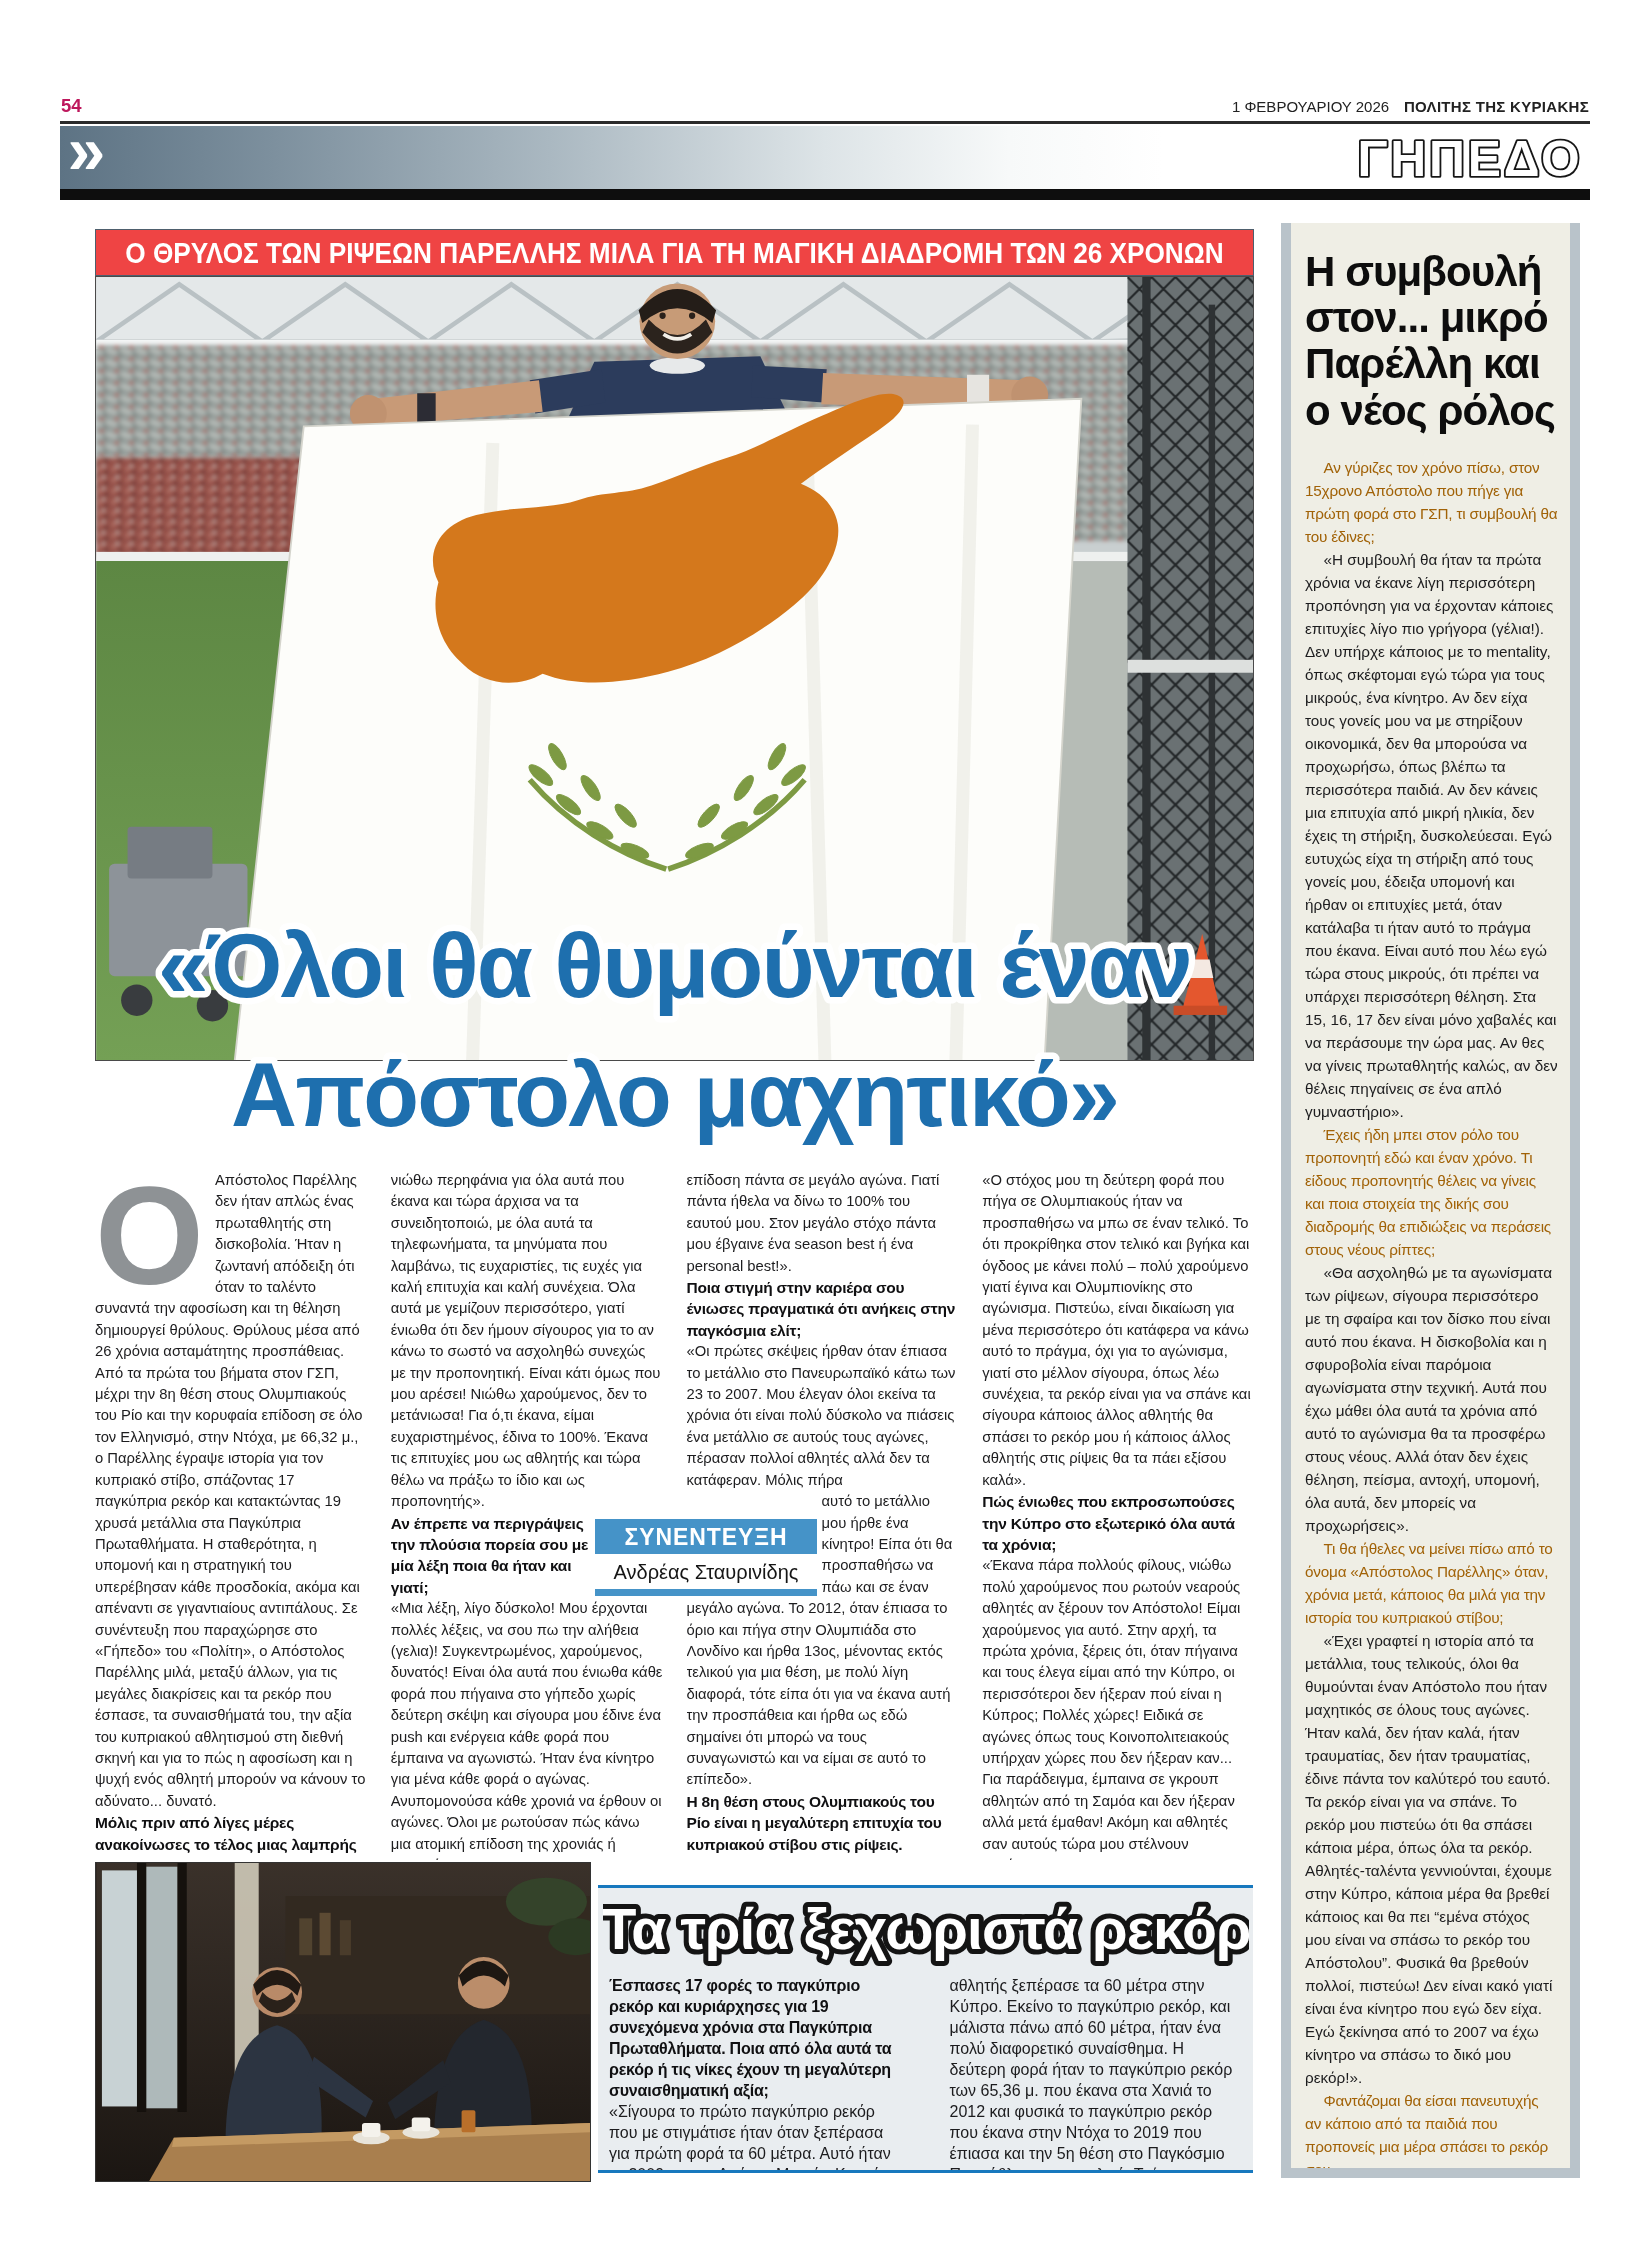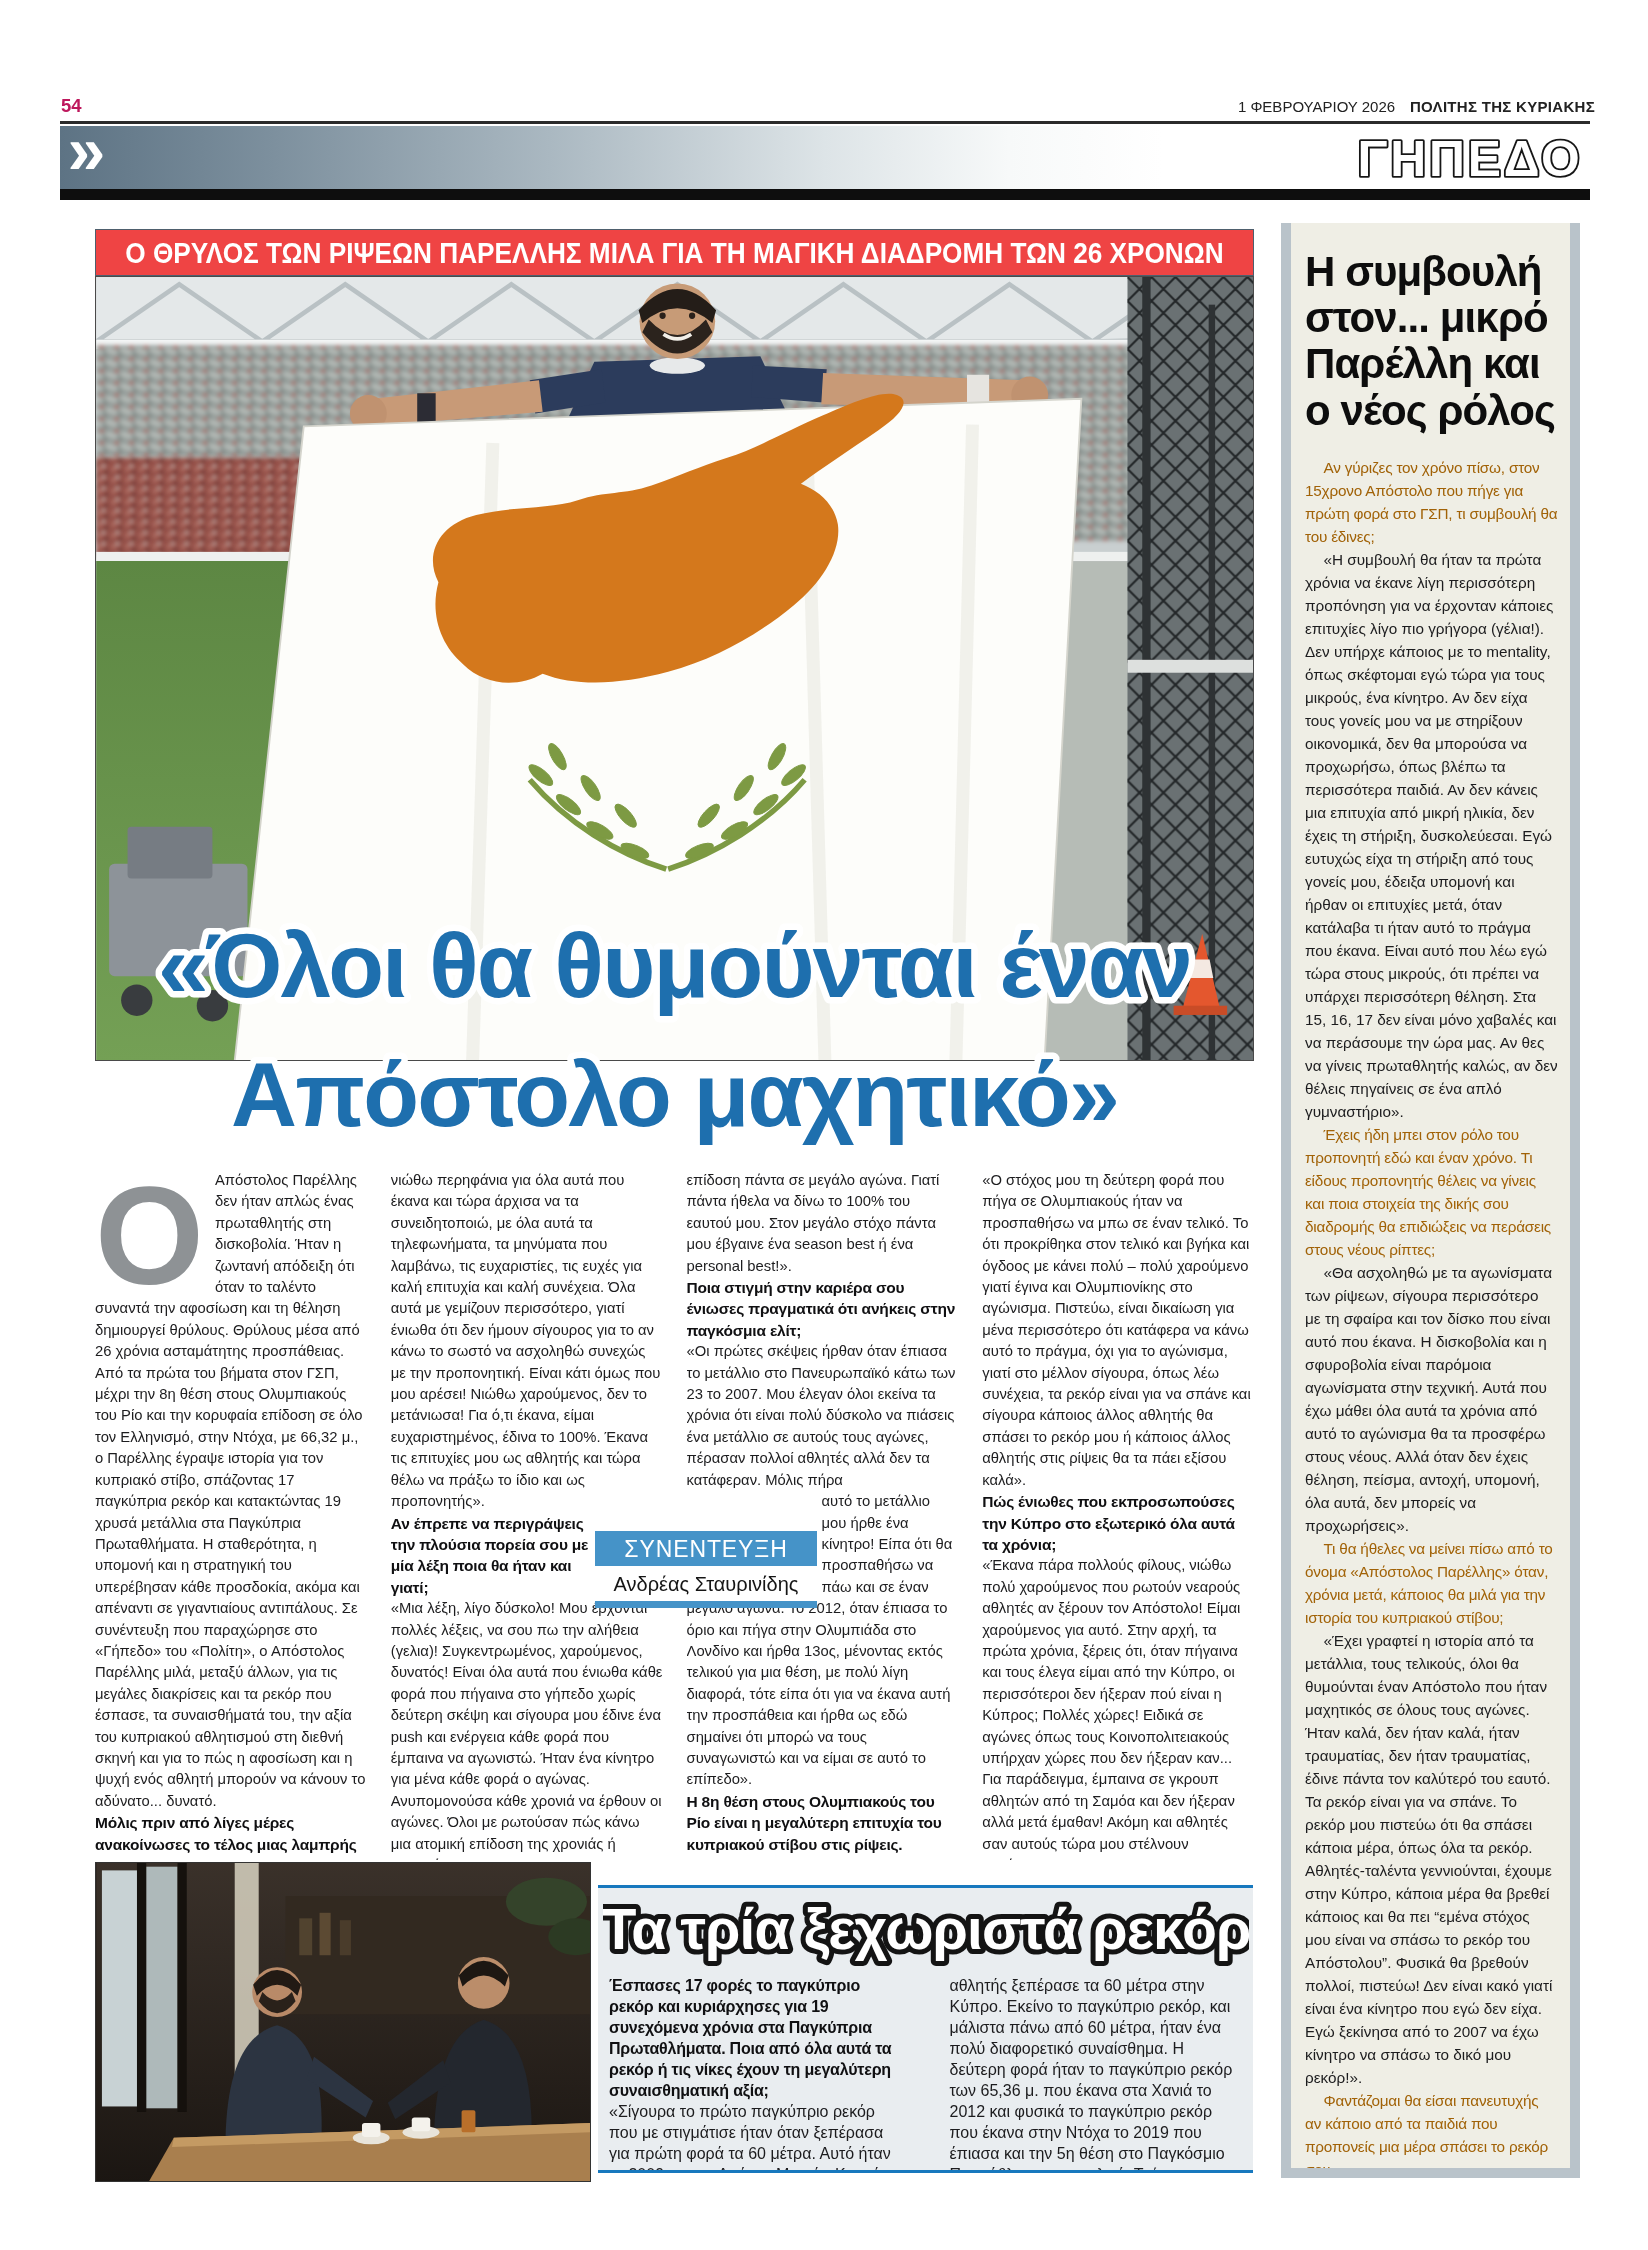--- a/index.html
+++ b/index.html
@@ -4,21 +4,21 @@
 <style>
   * { margin:0; padding:0; box-sizing:border-box; }
   html,body { background:#9aa0a6; }
   .page {
     position:relative; width:1648px; height:2250px; margin:0 auto;
     background:#ffffff; overflow:hidden;
     font-family:"Liberation Sans", sans-serif; color:#1c1c1e;
   }
   
   .page-number { position:absolute; left:61px; top:95px; font-size:18.5px; font-weight:bold; color:#be185d; }
-  .header-right { position:absolute; right:53px; top:98px; font-size:15px; color:#222; }
+  .header-right { position:absolute; right:59px; top:98px; font-size:15px; color:#222; }
   .header-right .paper { font-weight:bold; margin-left:14.8px; letter-spacing:0.3px; }
   .top-rule { position:absolute; left:60px; top:121px; width:1530px; height:2.8px; background:#2b2b2b; }
   .section-bar {
     position:absolute; left:60px; top:126px; width:1530px; height:64px;
     background:linear-gradient(90deg,#5d7384 0%,#7d909e 14%,#aab8c1 32%,#dde4e7 50%,#f7f9f9 62%,#ffffff 72%);
   }
   .section-bar .chevron { position:absolute; left:7.4px; top:-14.8px; font-size:68px; font-weight:bold; color:#fff; }
   .section-logo { position:absolute; right:1.8px; top:1.8px; }
   .black-strip { position:absolute; left:60px; top:189px; width:1530px; height:11px; background:#0e0e0e; }
   
@@ -36,21 +36,21 @@
   p.body { font-size:14.8px; line-height:21.4px; color:#1d1d1f; }
   p.q { font-size:15.5px; line-height:21.4px; font-weight:bold; color:#101012; letter-spacing:-0.2px; }
   .dropcap {
     float:left; font-size:140px; line-height:.78; font-weight:bold; color:#8e9295;
     margin:7.4px 11px 0 0; padding-top:3.7px;
   }
   .q-narrow { width:199px; }
   .wrap-spacer { float:left; width:135px; height:103px; }
   
   .badge { position:absolute; left:595px; top:1519px; width:222px; }
-  .badge-box { background:#4593c8; color:#fff; font-weight:normal; font-size:23px; letter-spacing:0.9px; text-align:center; padding:4.6px 0 3.7px;margin-top:12px; }
+  .badge-box { background:#4593c8; color:#fff; font-weight:bold; font-size:23px; letter-spacing:0.9px; text-align:center; padding:4.6px 0 3.7px; }
   .badge-author { font-weight:normal; font-size:20px; text-align:center; padding:6.5px 0 5.5px; color:#151515; }
   .badge-rule { height:6.5px; background:#4593c8; }
   
   .sidebar {
     position:absolute; left:1281px; top:223px; width:299px; height:1955px;
     background:#efeee5; border-left:10px solid #b9c3ca; border-right:10px solid #b9c3ca; border-bottom:10px solid #b9c3ca;
     padding:26px 12px 9.2px 14px; overflow:hidden;
   }
   .sidebar h2 { font-size:42px; line-height:1.1; letter-spacing:-0.9px; color:#0d0d0d; margin-bottom:22px; }
   .sidebar p { font-size:15.3px; line-height:23px; text-indent:18.5px; }

